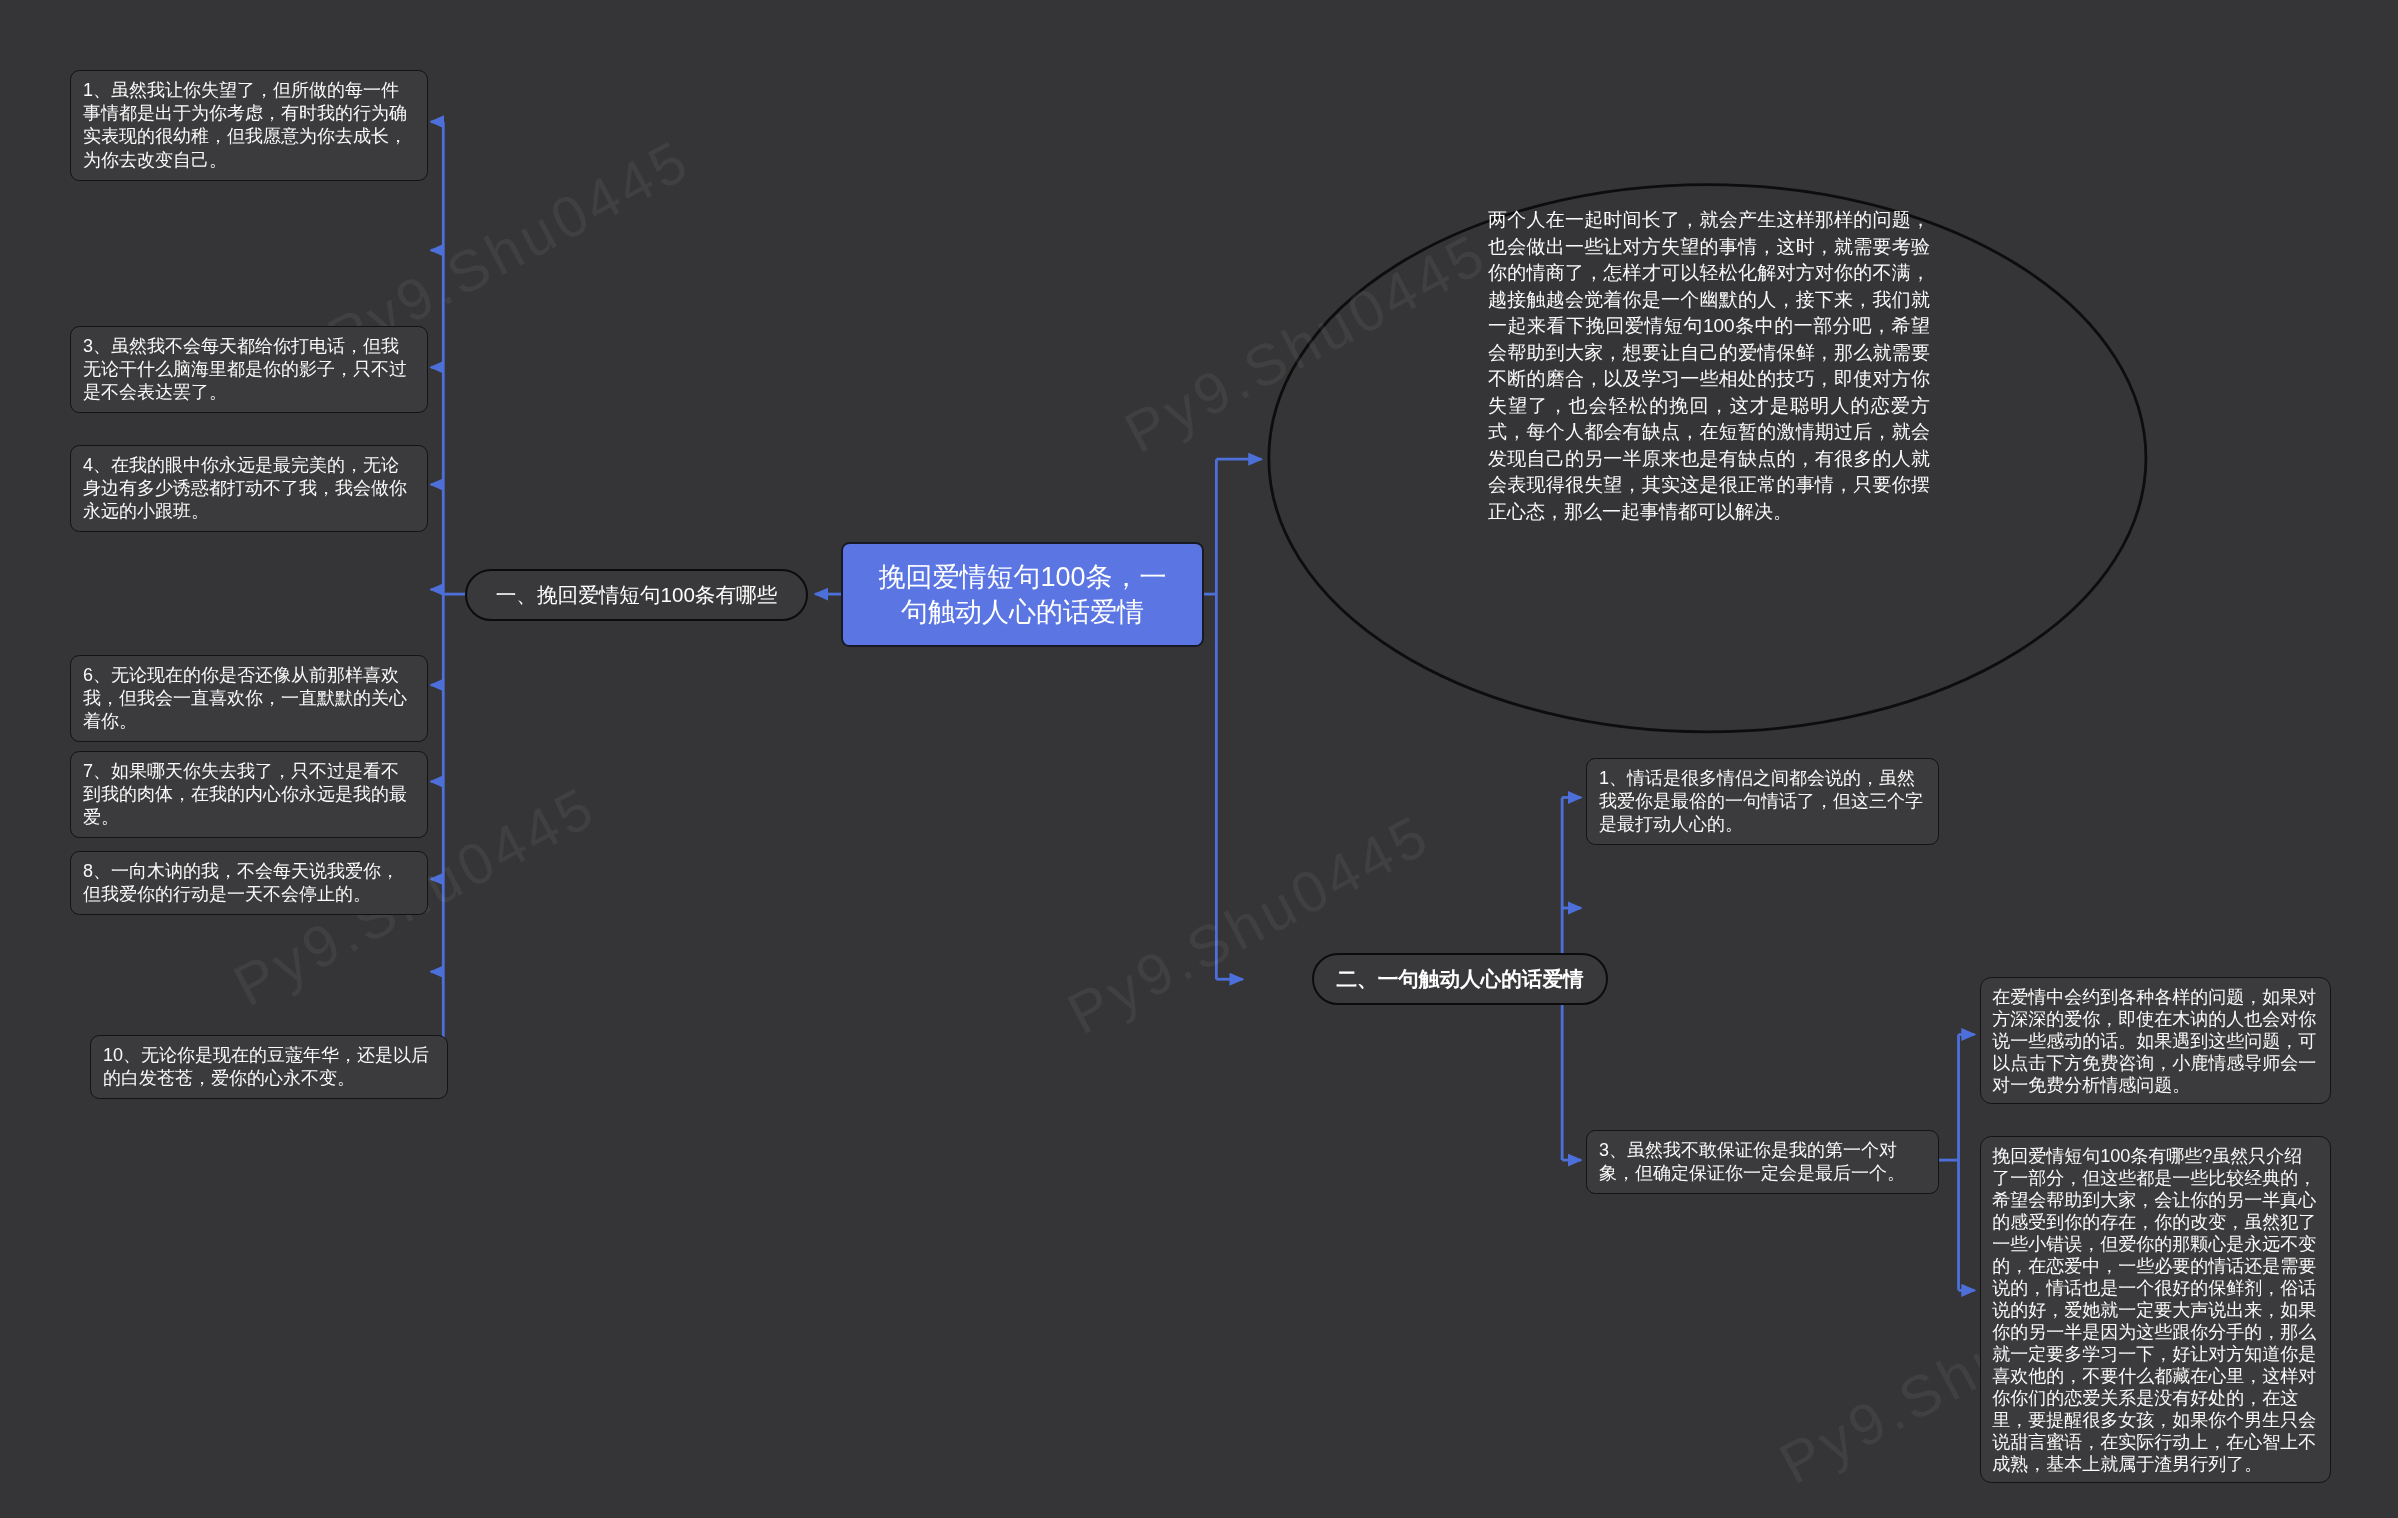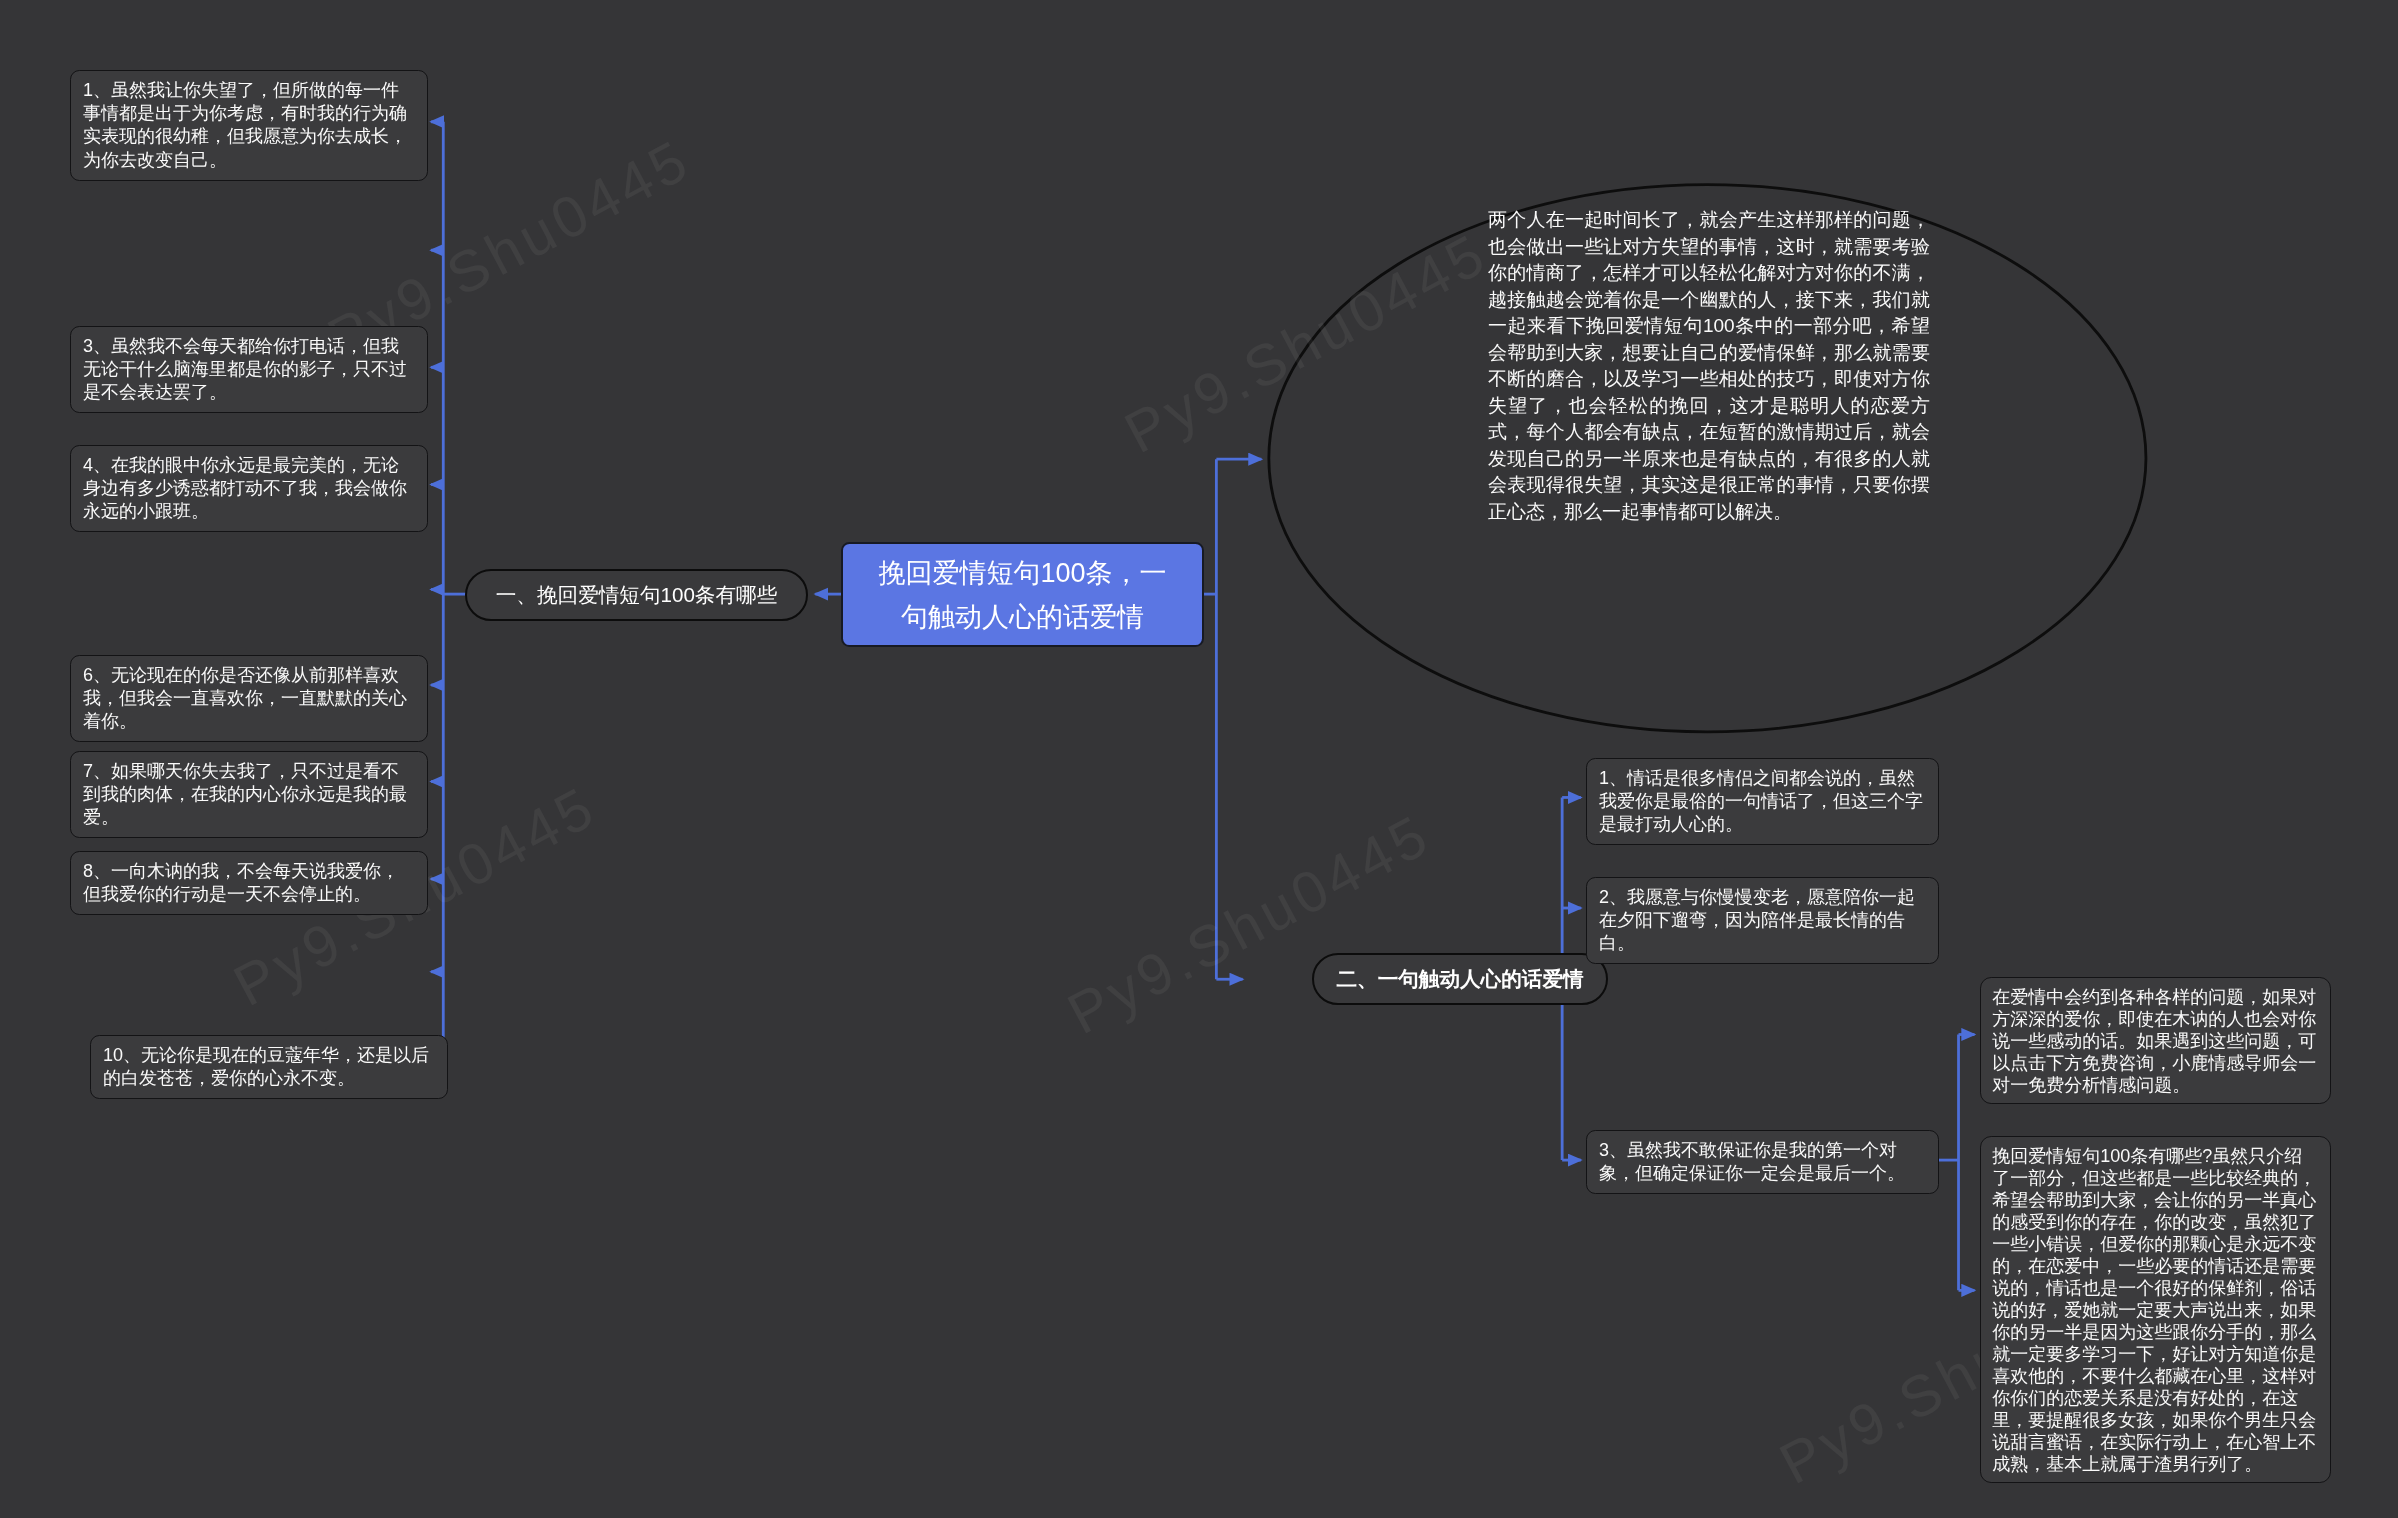--- a/index.html
+++ b/index.html
@@ -21,21 +21,21 @@
     position:absolute;box-sizing:border-box;display:flex;align-items:center;justify-content:center;
     background:#39393b;border:2.8px solid #0c0c0c;border-radius:26px;
     font-size:20.6px;color:#ffffff;white-space:nowrap;
   }
   .pill-1{left:465px;top:569px;width:343px;height:52px;}
   .pill-2{left:1312px;top:953px;width:296px;height:52px;font-weight:bold;}
   .root-node{
     position:absolute;box-sizing:border-box;left:841px;top:542px;width:363px;height:105px;
     border:2.8px solid #171a24;border-radius:8.4px;
     display:flex;align-items:center;justify-content:center;text-align:center;
-    font-size:27px;line-height:44px;padding:0 22.5px;color:#ffffff;
+    font-size:27px;line-height:35px;padding:0 22.5px;color:#ffffff;
   }
   .ellipse-text{
     position:absolute;left:1488px;top:207px;width:442px;
     font-size:19px;line-height:26.5px;text-align:justify;color:#fafafa;
   }
   .wm{
     position:absolute;color:rgba(255,255,255,0.055);font-size:58px;letter-spacing:4.7px;
     transform:rotate(-28deg);white-space:nowrap;pointer-events:none;
   }
 </style>
@@ -104,20 +104,19 @@
 
   <div class="box" style="top:70px;">1、虽然我让你失望了，但所做的每一件事情都是出于为你考虑，有时我的行为确实表现的很幼稚，但我愿意为你去成长，为你去改变自己。</div>
   <div class="box" style="top:326px;">3、虽然我不会每天都给你打电话，但我无论干什么脑海里都是你的影子，只不过是不会表达罢了。</div>
   <div class="box" style="top:445px;">4、在我的眼中你永远是最完美的，无论身边有多少诱惑都打动不了我，我会做你永远的小跟班。</div>
   <div class="box" style="top:655px;">6、无论现在的你是否还像从前那样喜欢我，但我会一直喜欢你，一直默默的关心着你。</div>
   <div class="box" style="top:751px;">7、如果哪天你失去我了，只不过是看不到我的肉体，在我的内心你永远是我的最爱。</div>
   <div class="box" style="top:851px;">8、一向木讷的我，不会每天说我爱你，但我爱你的行动是一天不会停止的。</div>
   <div class="box" style="top:1035px;margin-left:20px;">10、无论你是现在的豆蔻年华，还是以后的白发苍苍，爱你的心永不变。</div>
 
   <div class="box box-r" style="top:758px;">1、情话是很多情侣之间都会说的，虽然我爱你是最俗的一句情话了，但这三个字是最打动人心的。</div>
-  <div class="box box-r" style="top:877px;">2、我愿意与你慢慢变老，愿意陪你一起在夕阳下遛弯，因为陪伴是最长情的告白。</div>
   <div class="box box-r" style="top:1130px;">3、虽然我不敢保证你是我的第一个对象，但确定保证你一定会是最后一个。</div>
 
   <div class="box note" style="top:977px;">在爱情中会约到各种各样的问题，如果对方深深的爱你，即使在木讷的人也会对你说一些感动的话。如果遇到这些问题，可以点击下方免费咨询，小鹿情感导师会一对一免费分析情感问题。</div>
   <div class="box note" style="top:1136px;">挽回爱情短句100条有哪些?虽然只介绍了一部分，但这些都是一些比较经典的，希望会帮助到大家，会让你的另一半真心的感受到你的存在，你的改变，虽然犯了一些小错误，但爱你的那颗心是永远不变的，在恋爱中，一些必要的情话还是需要说的，情话也是一个很好的保鲜剂，俗话说的好，爱她就一定要大声说出来，如果你的另一半是因为这些跟你分手的，那么就一定要多学习一下，好让对方知道你是喜欢他的，不要什么都藏在心里，这样对你你们的恋爱关系是没有好处的，在这里，要提醒很多女孩，如果你个男生只会说甜言蜜语，在实际行动上，在心智上不成熟，基本上就属于渣男行列了。</div>
 
 </div>
 
 
 </body></html>

